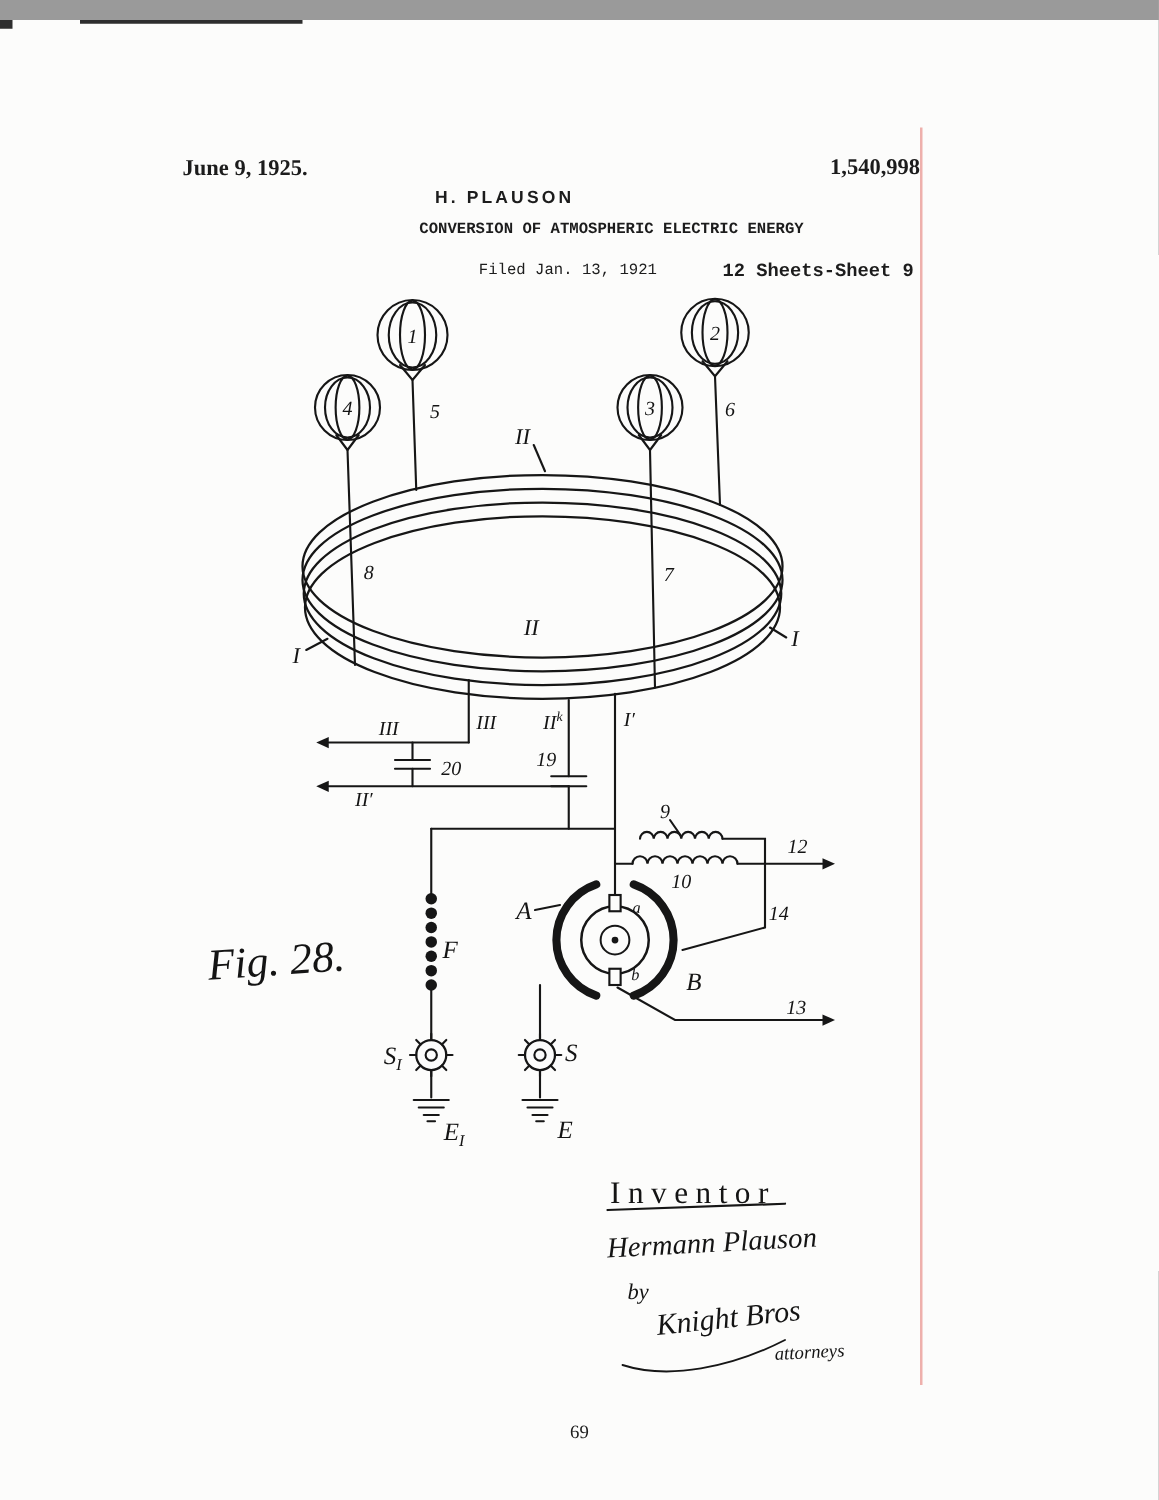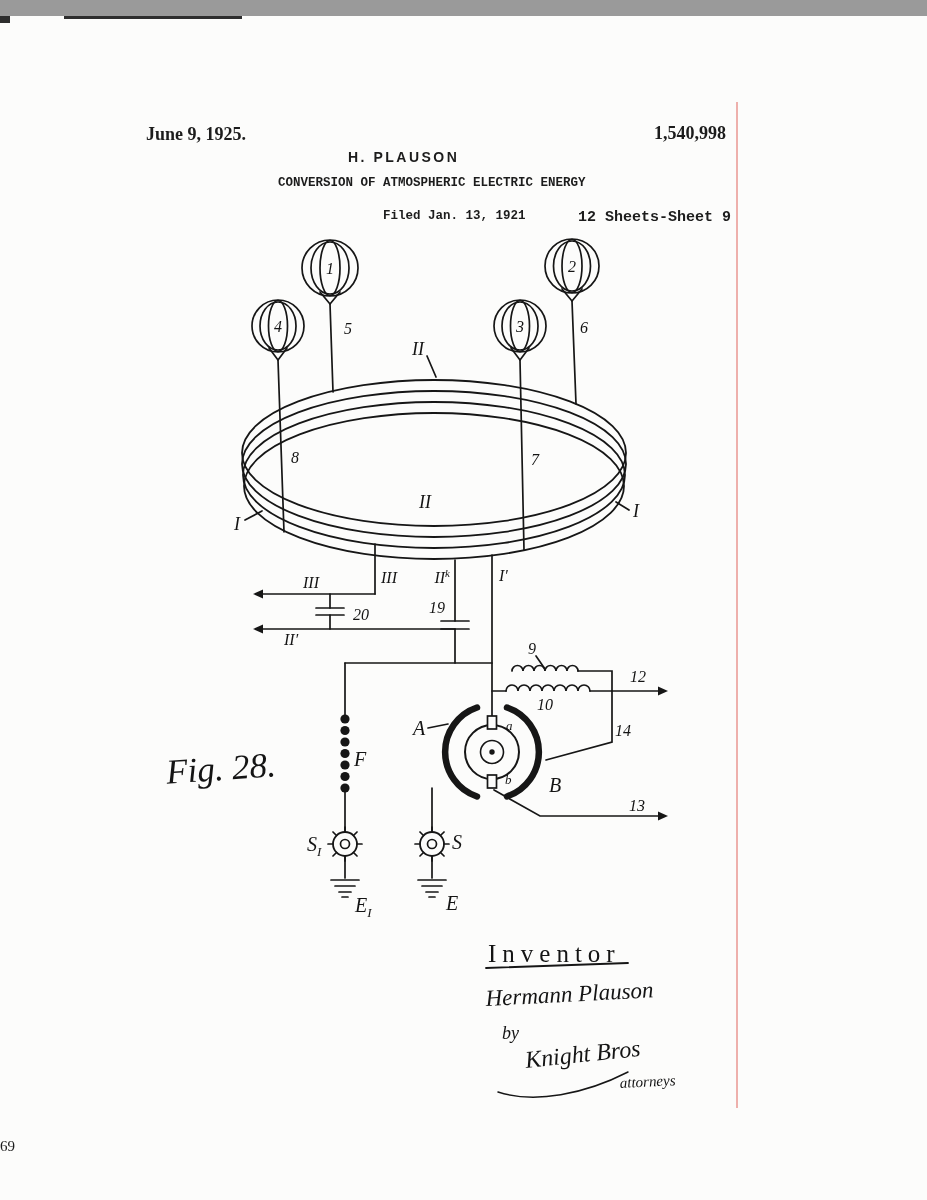--- a/index.html
+++ b/index.html
@@ -3,28 +3,28 @@
 <meta charset="utf-8">
 <style>
   html,body{margin:0;padding:0;background:#9a9a9a;}
   .page{
     position:relative;width:927px;height:1200px;margin:16px auto;
     background:#fcfcfb;overflow:hidden;
     font-family:"Liberation Serif",serif;color:#1c1c1c;
   }
   .abs{position:absolute;}
   .date{left:146px;top:108px;font-size:18px;font-weight:bold;}
-  .patno{left:610px;top:107px;width:116px;text-align:right;font-size:18px;font-weight:bold;}
+  .patno{left:642px;top:107px;width:116px;text-align:center;font-size:18px;font-weight:bold;}
   .appname{left:348px;top:133px;width:215px;text-align:left;
     font-family:"Liberation Sans",sans-serif;font-size:14px;font-weight:bold;letter-spacing:2.5px;}
-  .doctitle{left:278px;top:160px;width:365px;text-align:left;
+  .doctitle{left:278px;top:160px;width:365px;text-align:right;
     font-family:"Liberation Mono",monospace;font-size:12.5px;font-weight:bold;}
-  .filed{left:383px;top:193px;font-family:"Liberation Mono",monospace;font-size:12.5px;font-weight:bold;}
+  .filed{left:383px;top:193px;font-family:"Liberation Mono",monospace;font-size:12.5px;font-weight:normal;}
   .sheet{left:578px;top:193px;font-family:"Liberation Mono",monospace;font-size:15px;font-weight:bold;}
-  .pageno{left:0;top:1122px;width:927px;font-size:15px;}
+  .pageno{left:0;top:1122px;width:927px;text-align:center;font-size:15px;}
   .scanline{left:736px;top:86px;width:2px;height:1006px;background:#eeb0ac;}
   .smudge1{left:0;top:0;width:10px;height:7px;background:#2e2e2e;}
   .smudge2{left:64px;top:0;width:178px;height:3px;background:#2e2e2e;}
   svg.draw{position:absolute;left:0;top:0;}
   svg text{font-family:"Liberation Serif",serif;font-style:italic;fill:#141414;}
   .t13{font-size:13px;} .t16{font-size:16px;} .t18{font-size:18px;}
   .t20{font-size:20px;} .t11{font-size:11px;}
   .figcap{font-size:35px;}
   .sig-head{font-style:normal;font-size:25px;letter-spacing:6px;}
   .sig-name{font-size:23px;} .sig-by{font-size:18px;}

